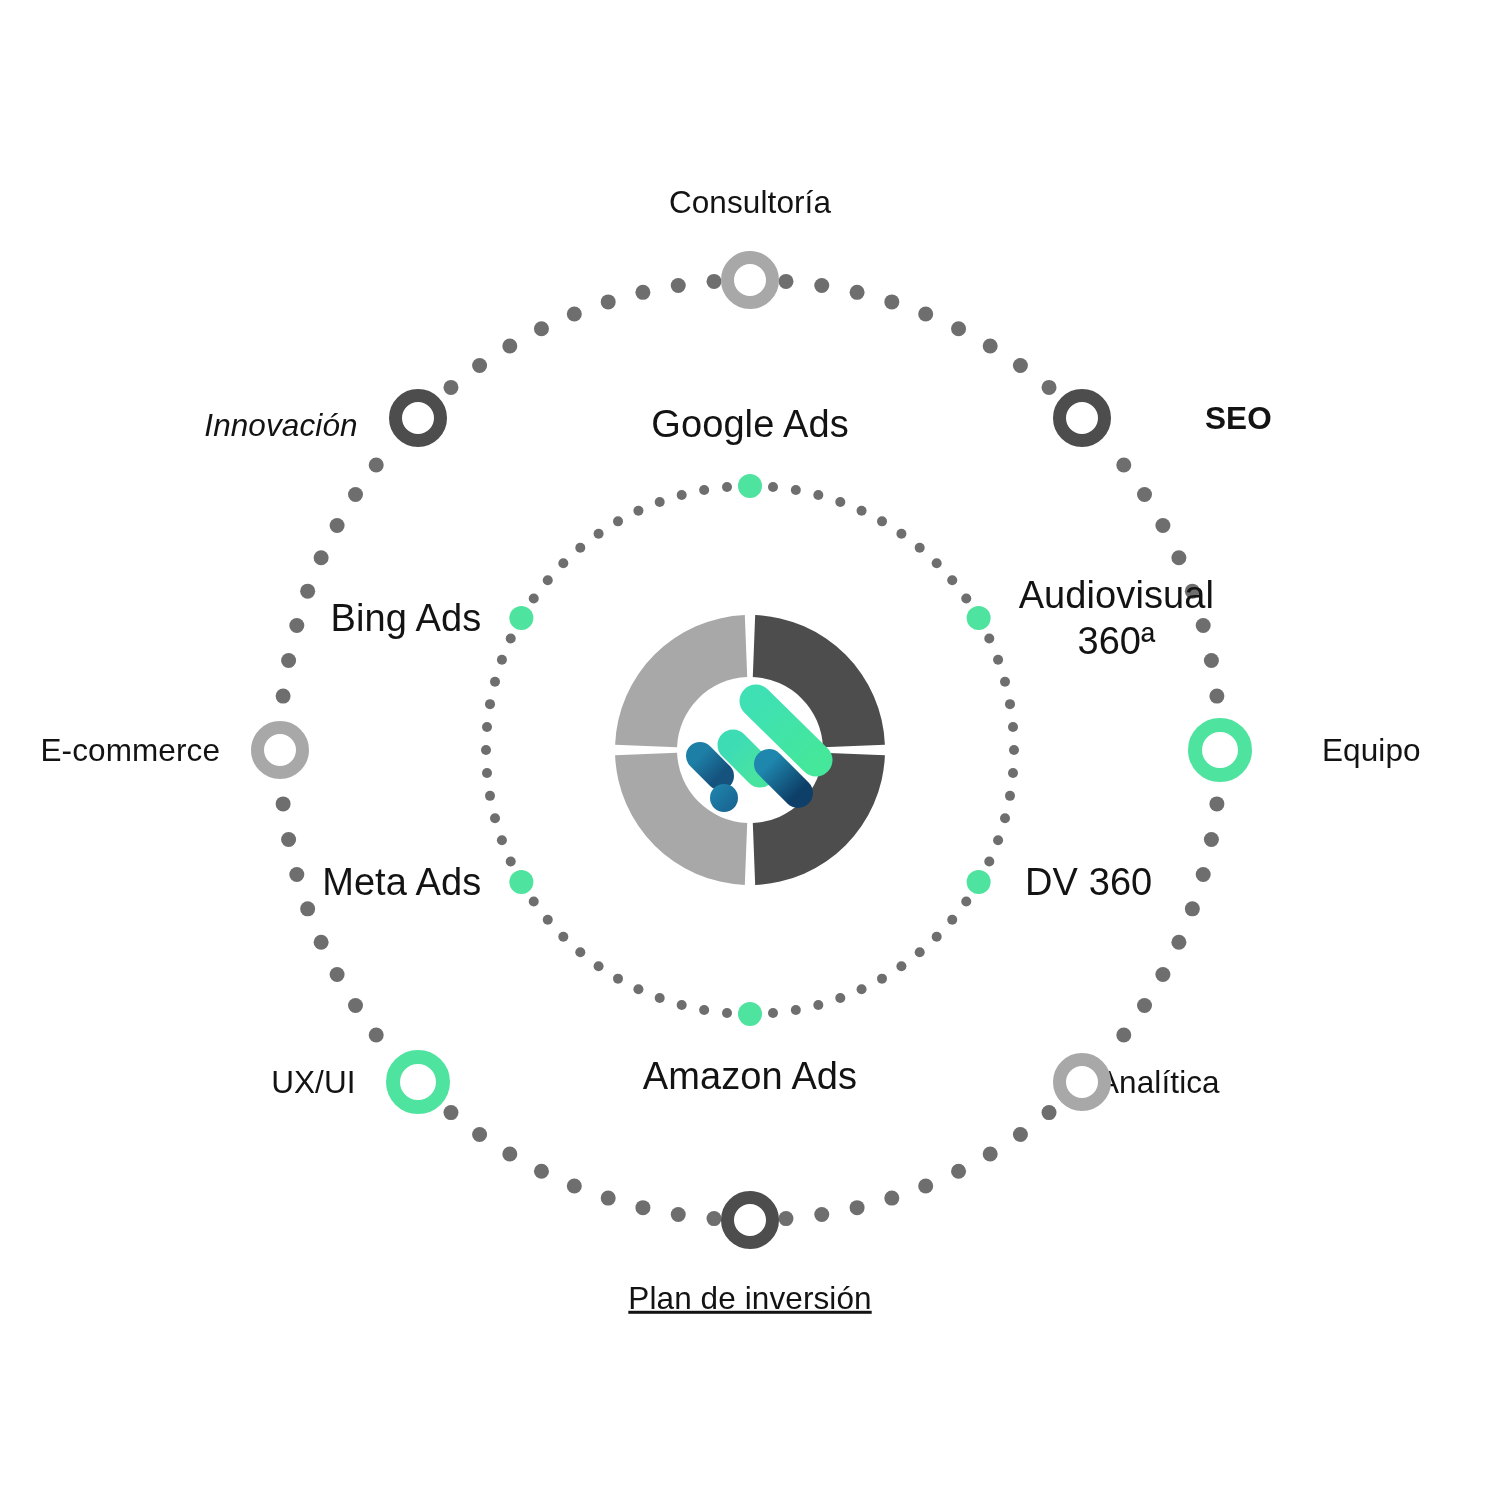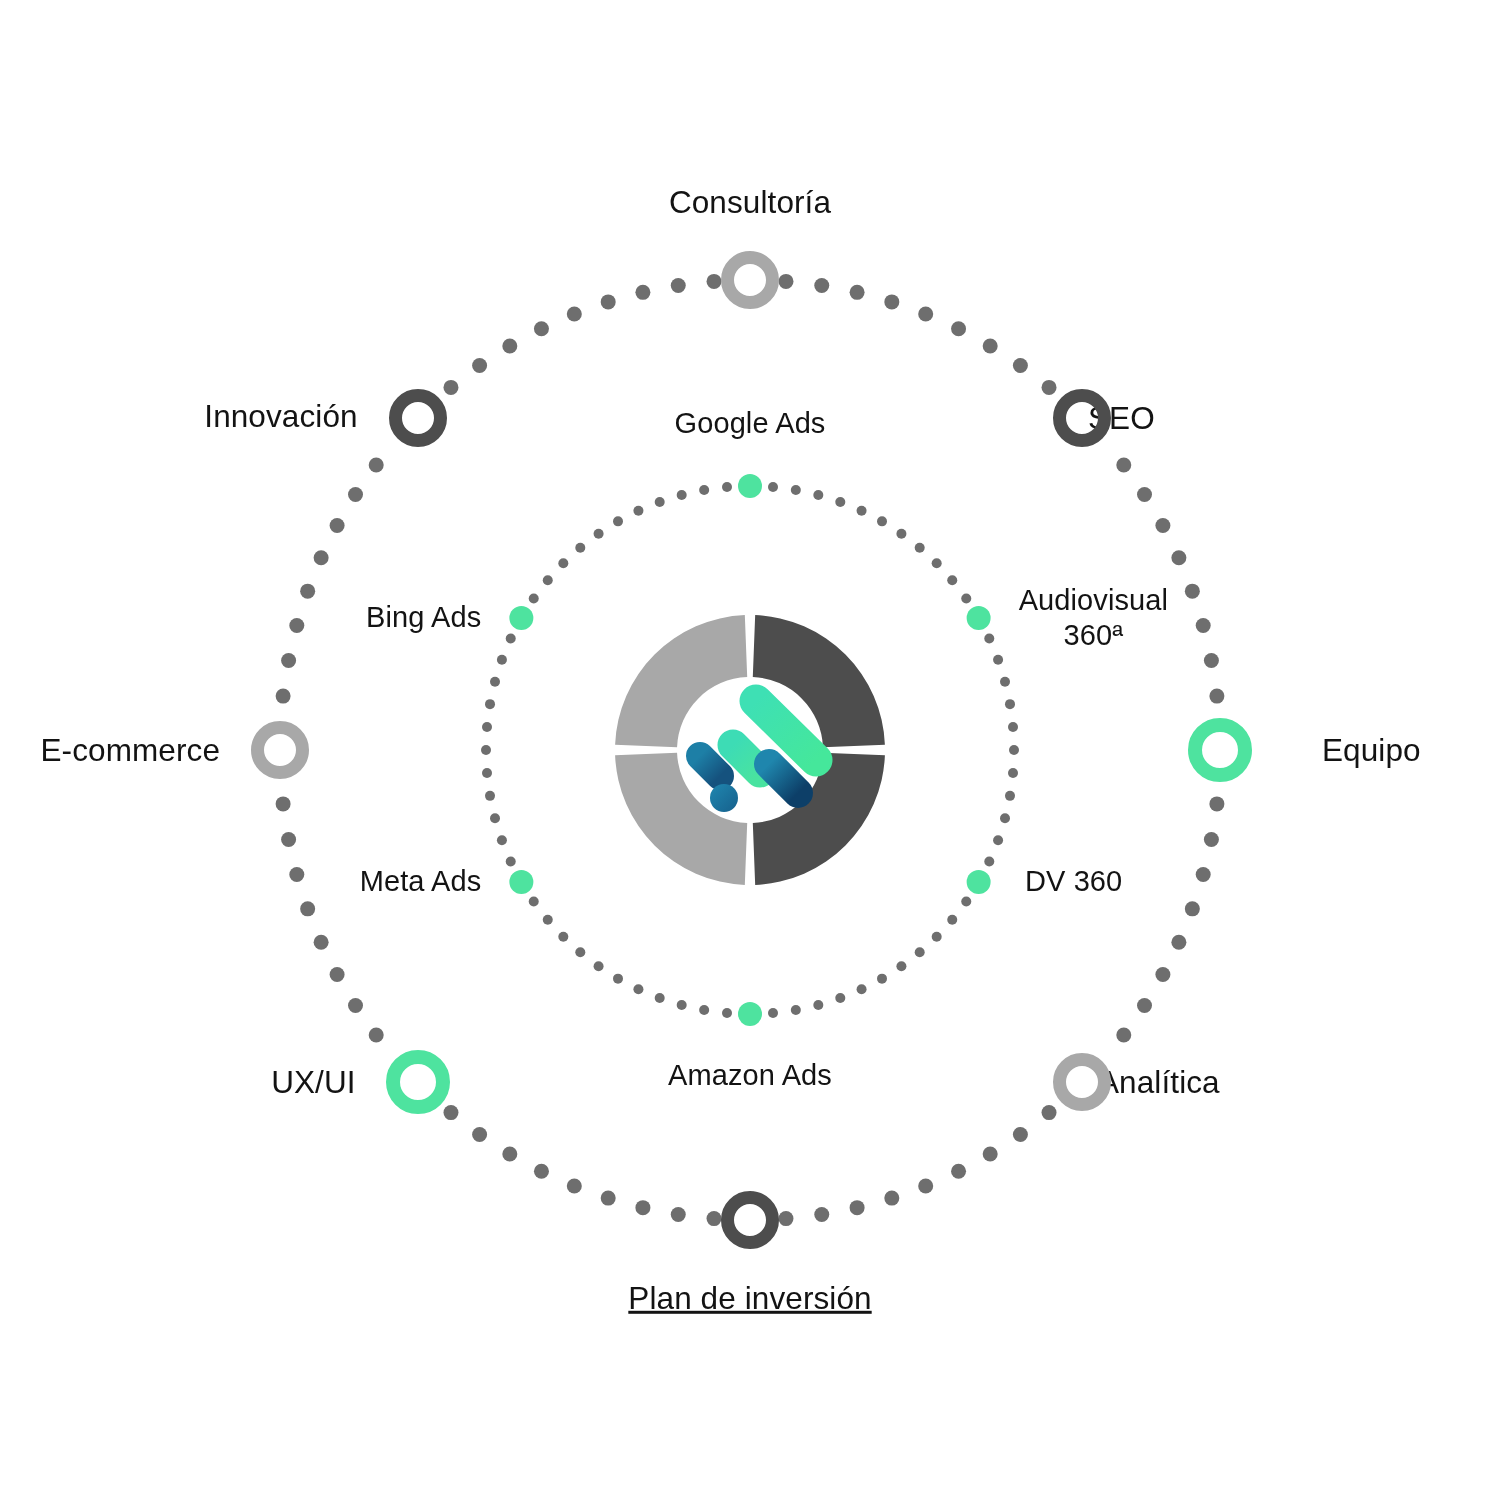--- a/index.html
+++ b/index.html
@@ -29,21 +29,21 @@
   .label {
     position: absolute;
     color: #131313;
     font-size: 31px;
     line-height: 1.22;
     letter-spacing: 0.1px;
     white-space: pre;
     font-family: "Liberation Sans", sans-serif;
   }
   .label.outer { font-size: 31.5px; }
-  .label.inner { font-size: 29px; }
+  .label.inner { font-size: 38px; }
   .label.center-x { transform: translate(-50%, -50%); }
   .label.right-of  { transform: translate(0, -50%); }
   .label.left-of   { transform: translate(-100%, -50%); }
   .label.two-line  { text-align: center; }
   .node {
     position: absolute;
     border-radius: 50%;
     box-sizing: border-box;
     transform: translate(-50%, -50%);
     background: transparent;
@@ -247,27 +247,27 @@
         <line x1="133" y1="145" x2="160" y2="172" stroke="url(#gGreenSm)" stroke-width="31" stroke-linecap="round"></line>
         <line x1="169" y1="164" x2="198" y2="193" stroke="url(#gBlueDark)" stroke-width="30" stroke-linecap="round"></line>
         <line x1="100" y1="156" x2="120" y2="176" stroke="url(#gBlueMid)" stroke-width="28" stroke-linecap="round"></line>
         <circle cx="124" cy="198" r="14" fill="url(#gBlueDot)"></circle>
       </g>
     </svg>
   </div>
 
   <div id="labels-layer">
       <div class="label outer center-x" style="left: 750px; top: 202px;"><span>Consultoría</span></div>
-      <div class="label outer right-of" style="left: 1088px; top: 417.66px;"><span>SEO</span></div>
+      <div class="label outer right-of" style="left: 1205px; top: 417.66px; font-weight: bold;"><span>SEO</span></div>
       <div class="label outer right-of" style="left: 1280px; top: 750px; margin-left: 42px;"><span>Equipo</span></div>
       <div class="label outer right-of" style="left: 1098px; top: 1082.34px;"><span>Analítica</span></div>
       <div class="label outer center-x" style="left: 750px; top: 1298px; text-decoration: underline;"><span>Plan de inversión</span></div>
       <div class="label outer left-of" style="left: 355.66px; top: 1082.34px;"><span>UX/UI</span></div>
       <div class="label outer left-of" style="left: 220px; top: 750px;"><span>E-commerce</span></div>
-      <div class="label outer left-of" style="left: 357.66px; top: 416px;"><span>Innovación</span></div>
+      <div class="label outer left-of" style="left: 357.66px; top: 425px; font-style: italic;"><span>Innovación</span></div>
       <div class="label inner center-x" style="left: 750px; top: 424px;"><span>Google Ads</span></div>
       <div class="label inner two-line right-of" style="left: 1018.63px; top: 618px;"><span>Audiovisual</span><br><span>360ª</span></div>
       <div class="label inner right-of" style="left: 1025px; top: 882px;"><span>DV 360</span></div>
       <div class="label inner center-x" style="left: 750px; top: 1076px;"><span>Amazon Ads</span></div>
       <div class="label inner left-of" style="left: 481.369px; top: 882px; text-align: right;"><span>Meta Ads</span></div>
       <div class="label inner left-of" style="left: 481.369px; top: 618px;"><span>Bing Ads</span></div>
     </div>
 
 <div class="node" style="left: 750px; top: 280px; width: 58px; height: 58px; border: 13px solid rgb(168, 168, 168);"></div>
     <div class="node" style="left: 1082.34px; top: 417.66px; width: 58px; height: 58px; border: 13px solid rgb(77, 77, 77);"></div>

